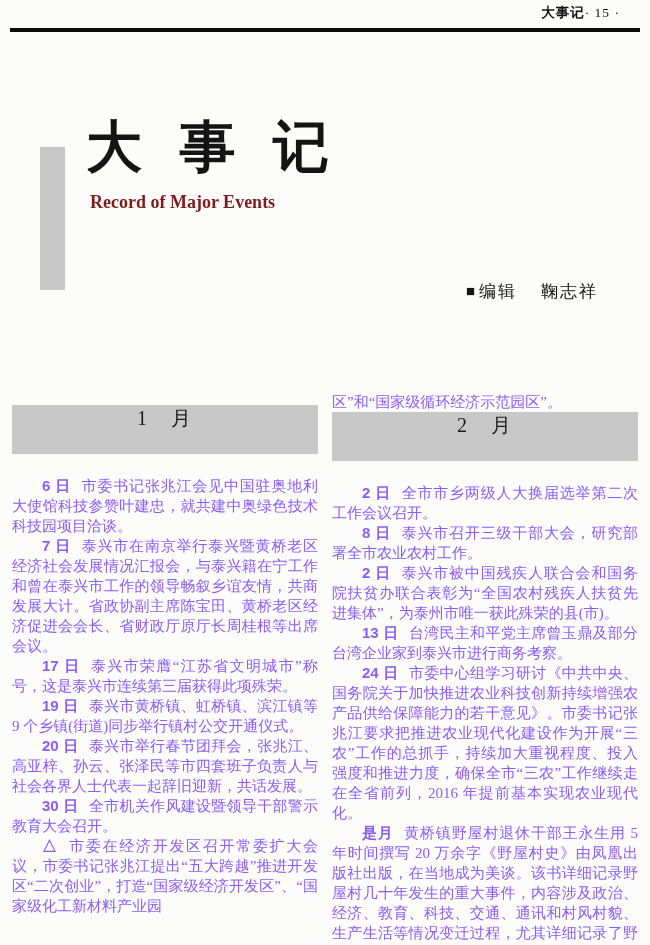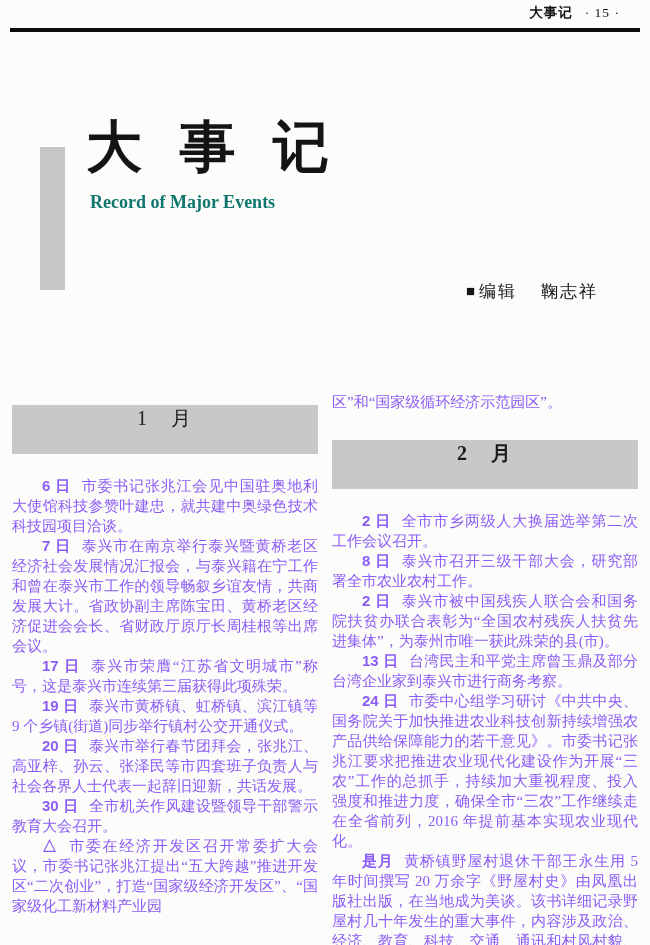--- a/index.html
+++ b/index.html
@@ -9,42 +9,42 @@
     background:#fcfcfa;
     overflow:hidden;
     font-family:"Liberation Serif", serif;
     color:#1e1e1e;
     margin:0 auto;
   }
   
   .running-head{
     position:absolute;top:4px;right:30px;
     font-size:13.5px;letter-spacing:1px;
-    display:flex;align-items:baseline;gap:12px;
+    display:flex;align-items:baseline;
     color:#111;
   }
   .running-head .sec{font-weight:700;}
   .head-rule{
     position:absolute;top:28px;left:10px;right:10px;
     height:3.5px;background:#0c0c0c;
   }
   
   .accent-bar{
     position:absolute;left:40px;top:147px;
     width:25px;height:143px;background:#c7c7c7;
   }
   .page-title{
     position:absolute;left:86px;top:110px;
     font-size:56px;font-weight:700;
     letter-spacing:0.12em;word-spacing:0.18em;
     color:#141414;white-space:nowrap;margin:0;
   }
   .page-subtitle{
     position:absolute;left:90px;top:192px;
-    font-size:18px;font-weight:700;color:#0f766e;margin:0;
+    font-size:18px;font-weight:700;color:#7f1d1d;margin:0;
   }
   .editor-line{
     position:absolute;top:280px;right:52px;
     font-size:17px;letter-spacing:0.12em;color:#141414;
     display:flex;align-items:center;
   }
   .editor-line .marker{
     font-size:15px;margin-right:2px;line-height:1;
   }
   .editor-line .name{margin-left:1.4em;}
@@ -52,21 +52,21 @@
   .col{
     position:absolute;top:0;bottom:0;width:306px;overflow:hidden;
   }
   .col-left{left:12px;top:405px;}
   .col-right{left:332px;top:392px;}
   .month-box{
     height:49px;background:#c8c8c8;
     display:flex;justify-content:center;
     font-size:20px;color:#1a1a1a;letter-spacing:2px;
   }
-  .col-right .month-box{margin-top:28px;font-weight:bold;}
+  .col-right .month-box{}
   .entries{margin-top:22px;}
   .entry{
     margin:0;font-size:15px;line-height:20px;
     text-align:justify;text-justify:inter-ideograph;
     text-indent:2em;color:#8b5cf6;
   }
   .entry .entry-date{
     font-weight:700;
     font-family:"Liberation Sans", sans-serif;
     margin-right:0.7em;

